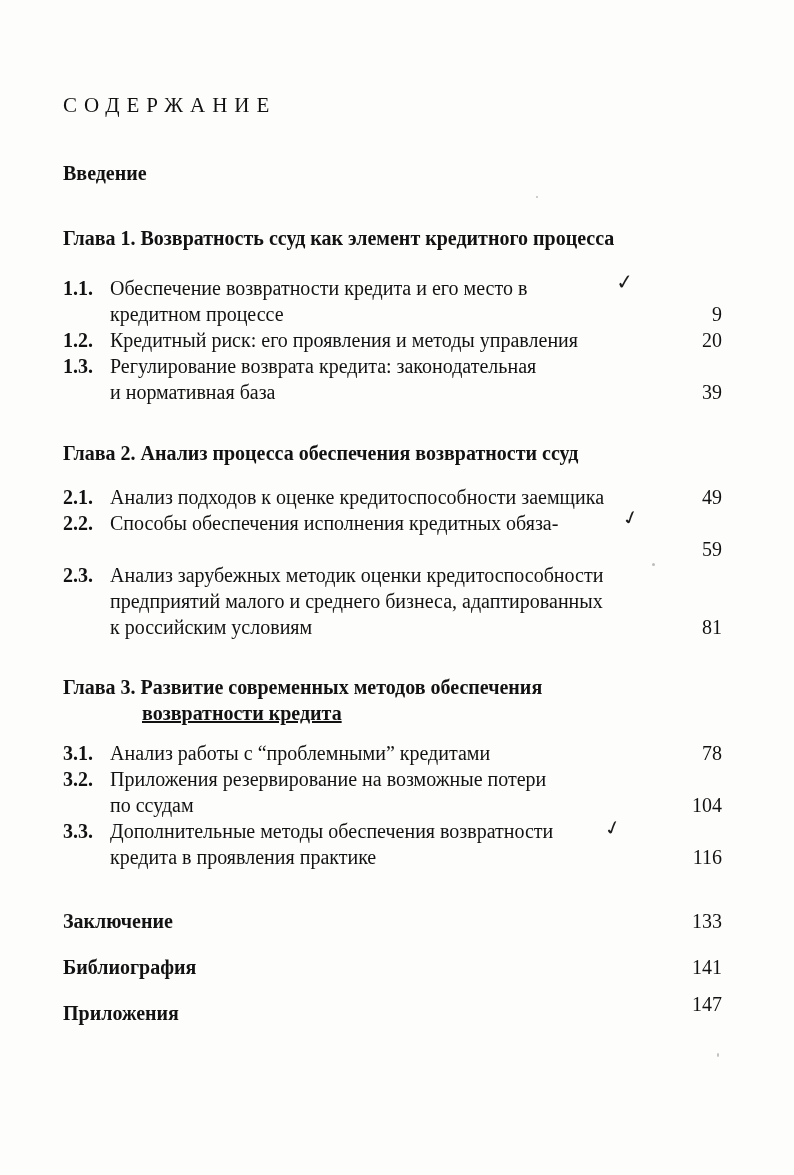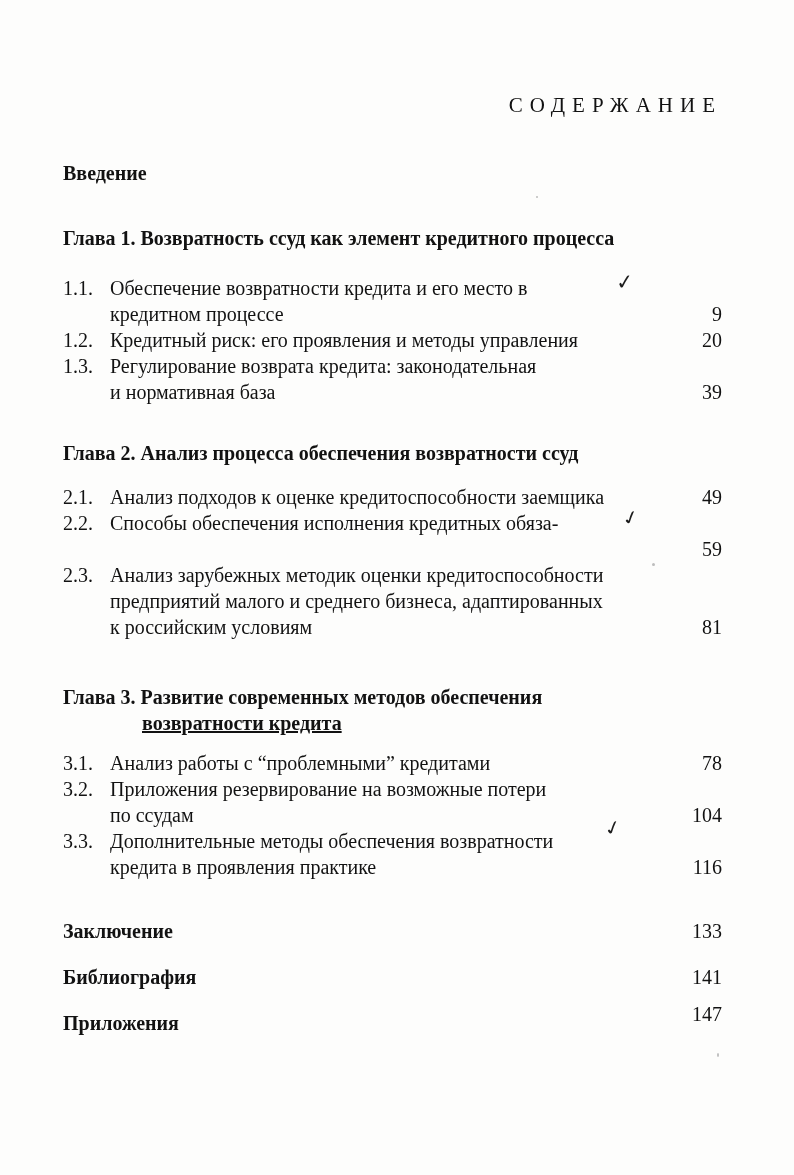--- a/index.html
+++ b/index.html
@@ -7,27 +7,27 @@
     position: relative;
     width: 794px;
     height: 1175px;
     background: #fdfdfc;
     font-family: "Liberation Serif", "DejaVu Serif", serif;
     color: #121212;
     overflow: hidden;
   }
   .content { padding: 0 72px 0 63px; }
   .row { display: flex; line-height: 26px; font-size: 20px; }
-  .row .num { width: 47px; flex: none; }
+  .row .num { width: 47px; flex: none; font-weight: bold; }
   .row .txt { flex: none; white-space: nowrap; }
   .row .pg  { margin-left: auto; font-weight: normal; }
   .bold { font-weight: bold; text-align: right; }
   .title-row {
     display: block;
-    text-align: right;
+    text-align: left;
     margin-top: 92px;
     font-size: 21px;
     line-height: 26px;
     letter-spacing: 7px;
     font-weight: normal;
   }
   .indent-heading { padding-left: 79px; text-decoration: underline; }
   .checkmark {
     position: absolute;
     font-size: 21px;
@@ -113,21 +113,21 @@
     <div class="row">
       <span class="num"></span>
       <span class="txt">предприятий малого и среднего бизнеса, адаптированных</span>
     </div>
     <div class="row">
       <span class="num"></span>
       <span class="txt">к российским условиям</span>
       <span class="pg">81</span>
     </div>
 
-    <div class="row bold" style="margin-top:44px">
+    <div class="row bold" style="margin-top:34px">
       <span class="txt">Глава 3. Развитие современных методов обеспечения</span>
     </div>
     <div class="row bold indent-heading">
       <span class="txt">возвратности кредита</span>
     </div>
 
     <div class="row" style="margin-top:14px">
       <span class="num">3.1.</span>
       <span class="txt">Анализ работы с “проблемными” кредитами</span>
       <span class="pg">78</span>

